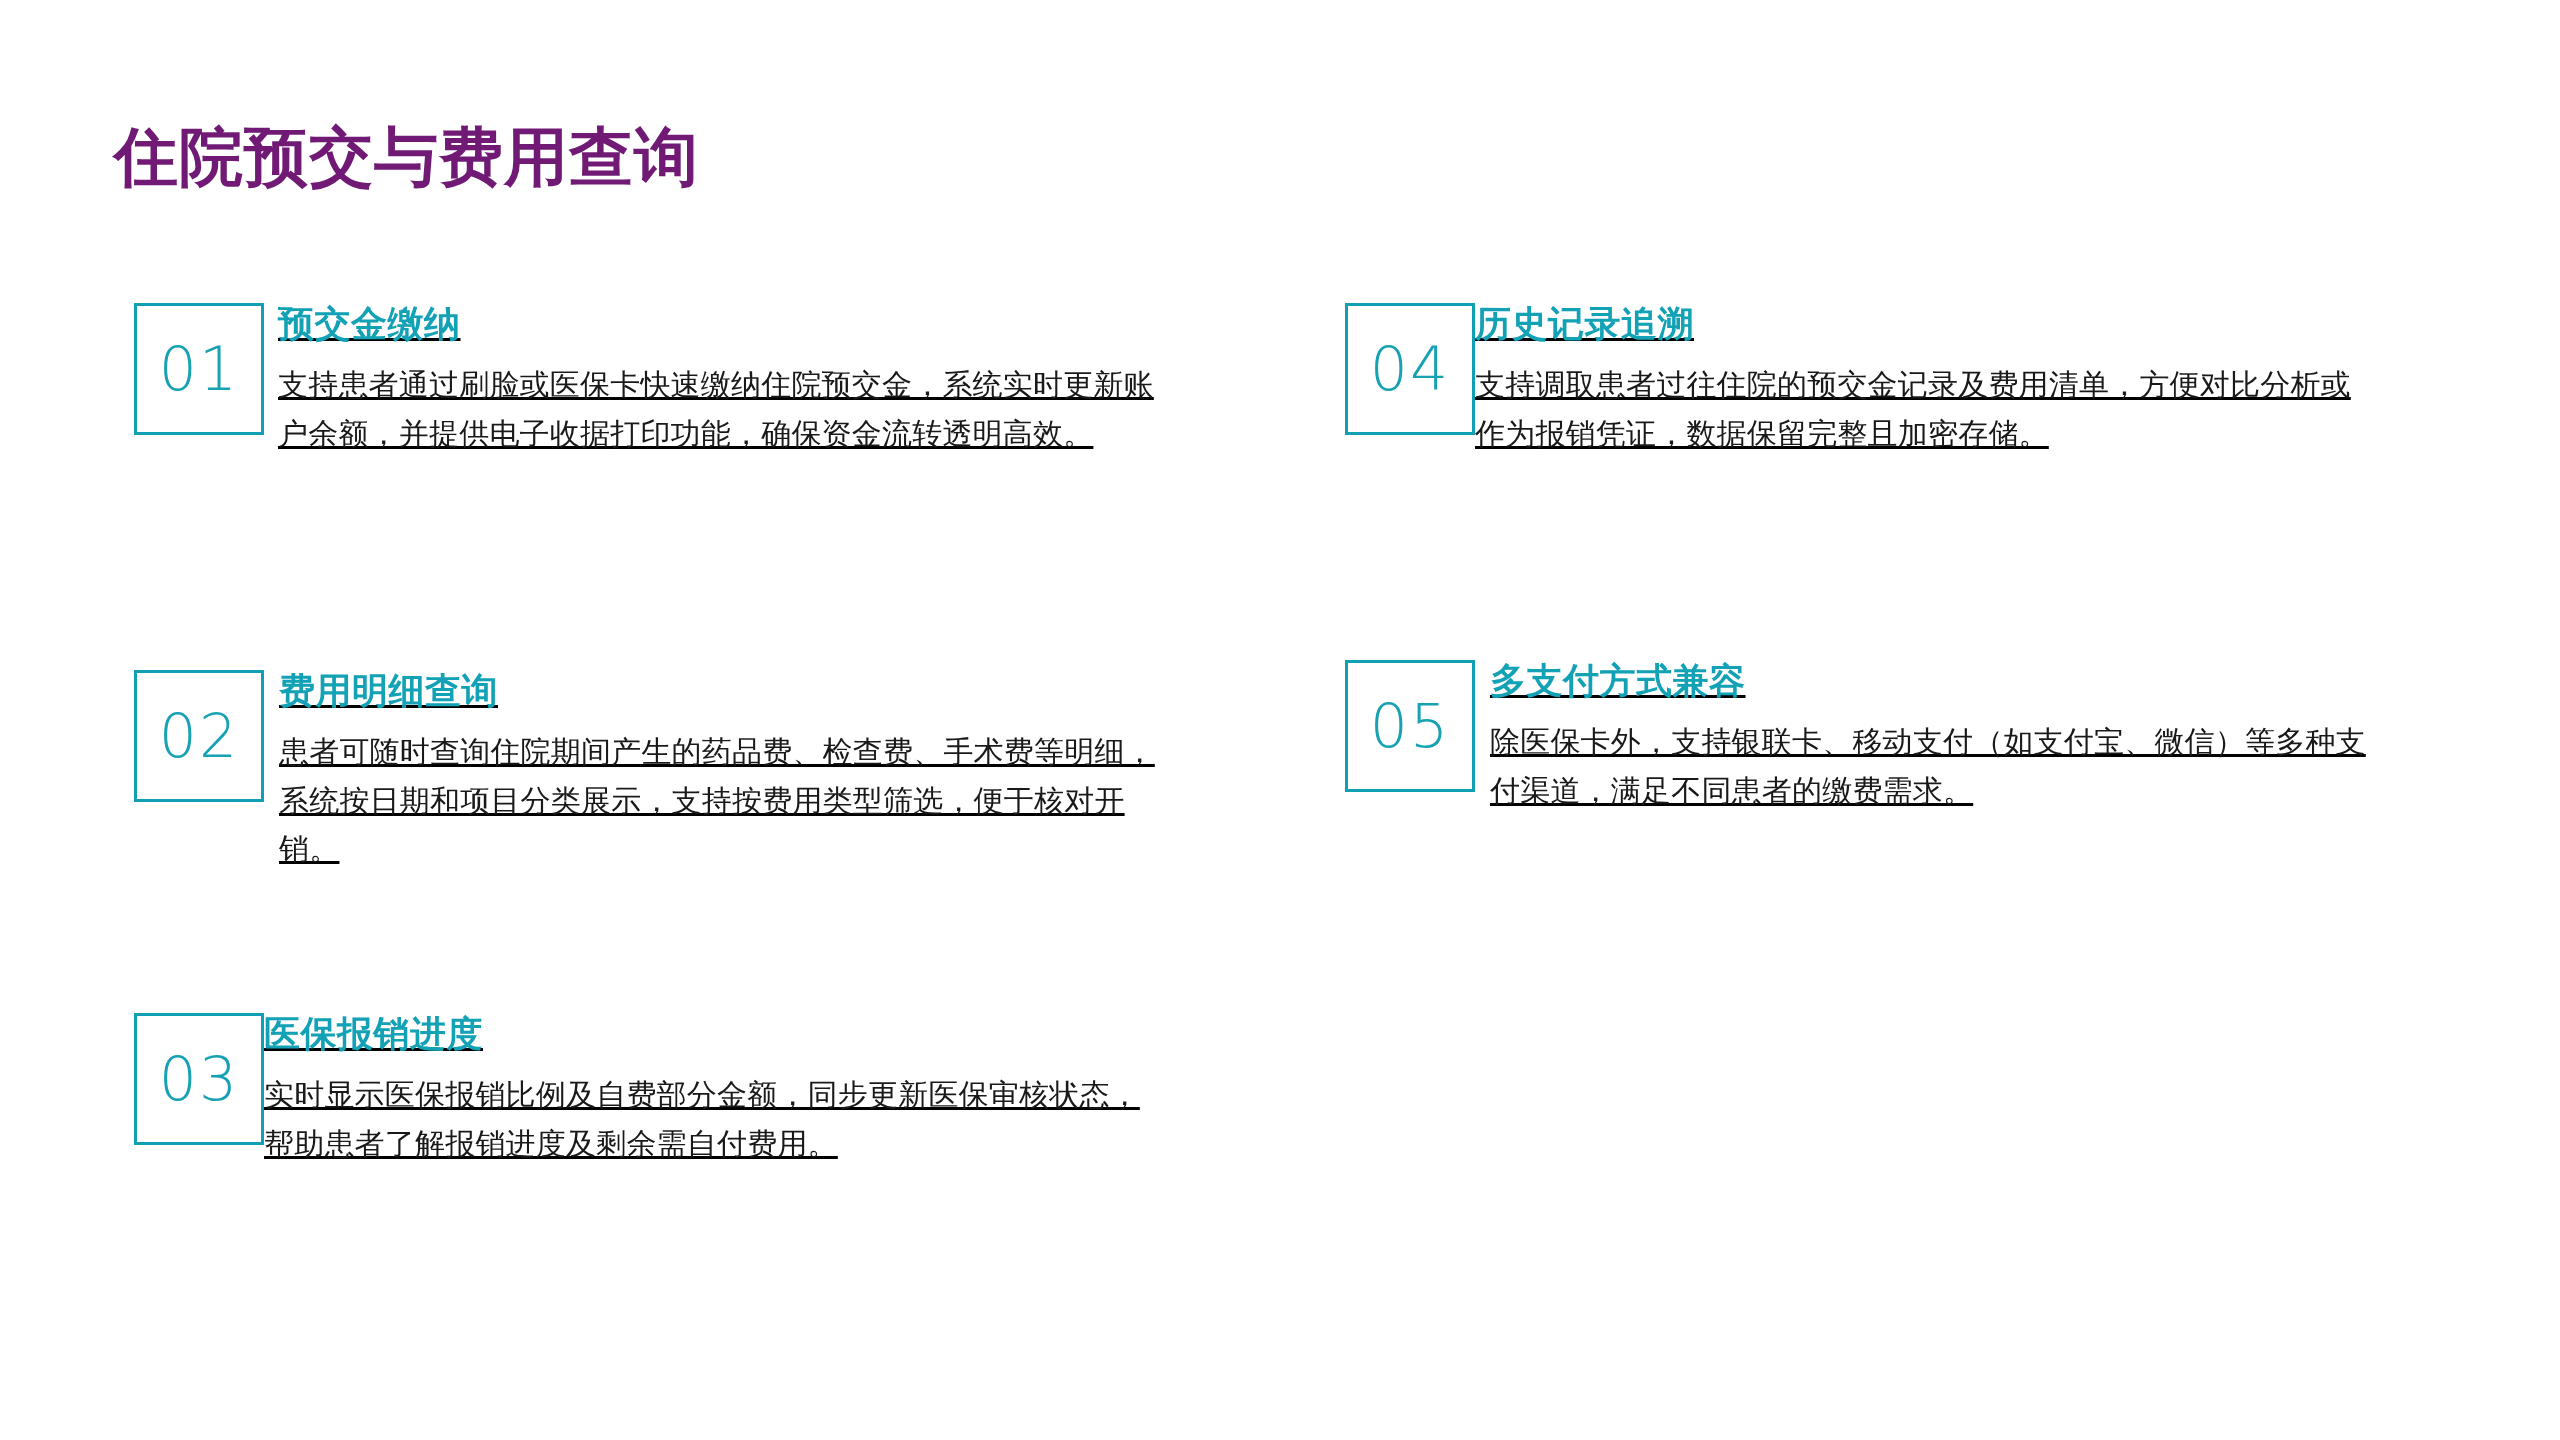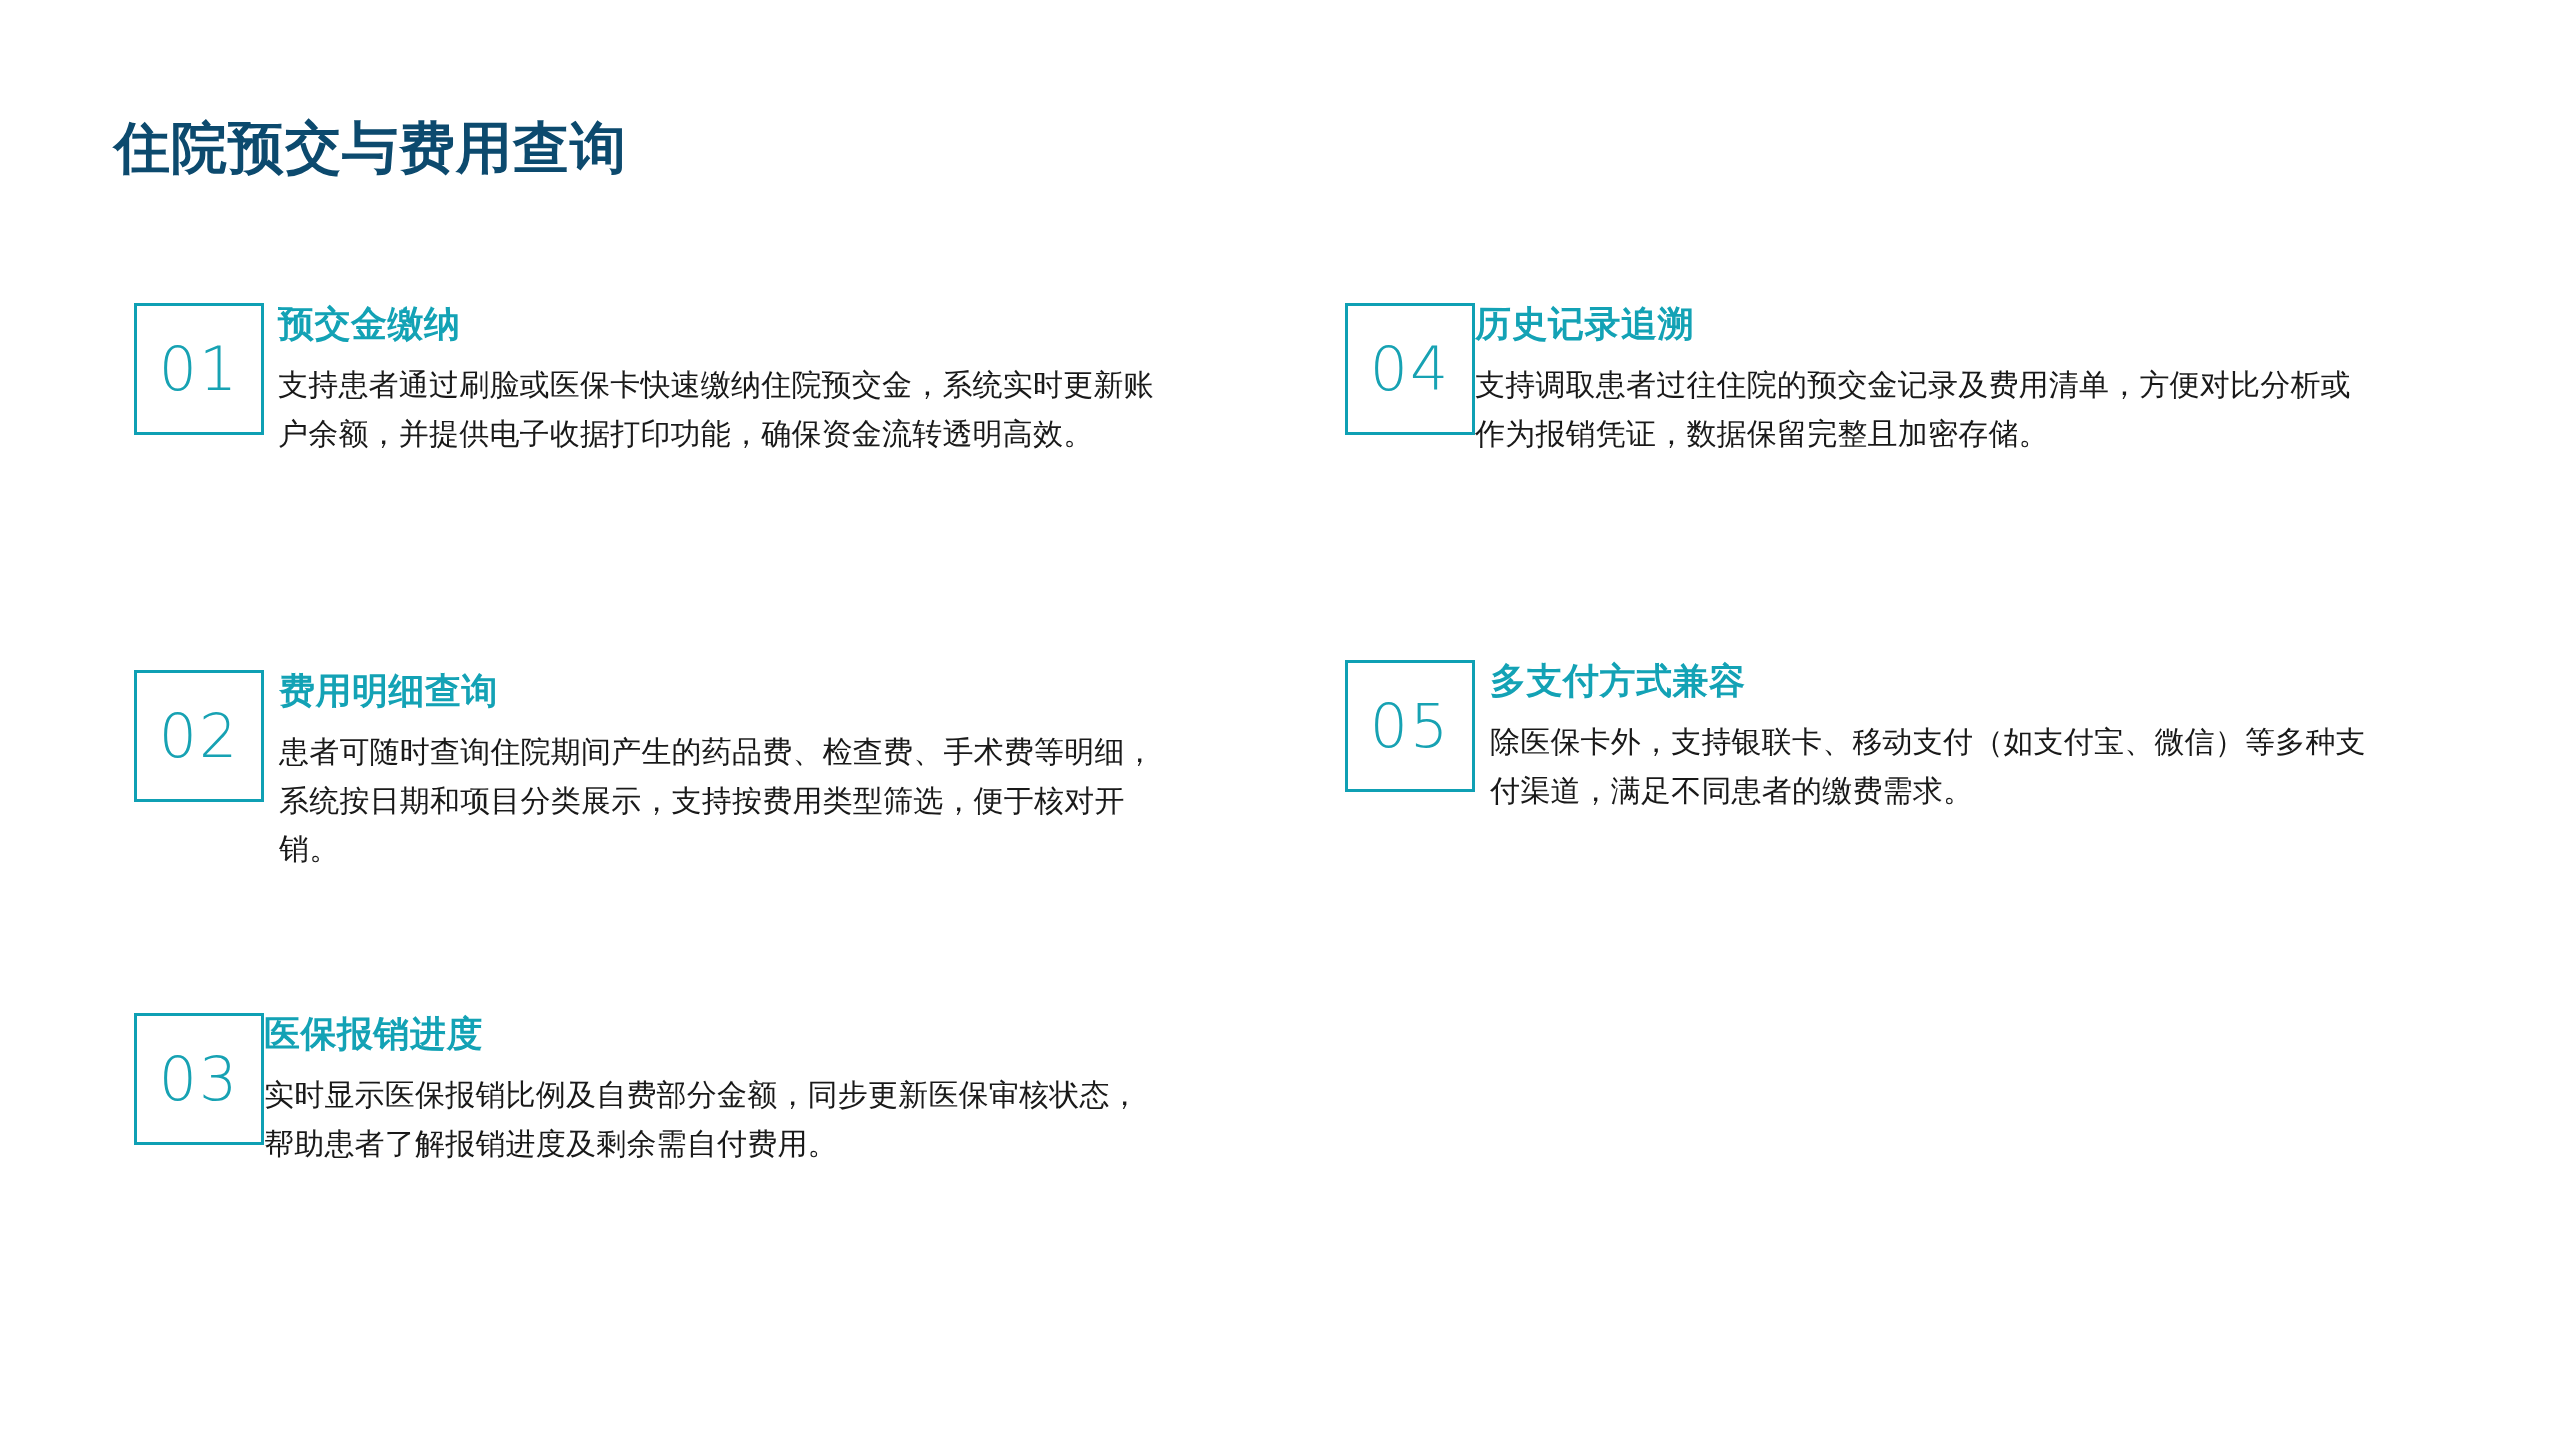--- a/index.html
+++ b/index.html
@@ -20,25 +20,25 @@
     position: absolute;
     inset: 0;
     background: #ffffff;
   }
 
   
   .slide-title {
     position: absolute;
     left: 114px;
     top: 78px;
-    font-size: 56px;
+    font-size: 64px;
     font-weight: 700;
     line-height: 1.15;
     letter-spacing: 1px;
-    color: #0c4a6e;
+    color: #701a75;
     white-space: nowrap;
   }
 
   
   .columns {
     position: absolute;
     left: 0;
     top: 300px;
     width: 2560px;
   }
@@ -75,20 +75,21 @@
     font-weight: 300;
     color: #17A2B3;
     letter-spacing: 2px;
     line-height: 1;
     font-family: "DejaVu Sans", "Liberation Sans", sans-serif;
   }
 
   .feature-body {
     flex: 1 1 auto;
     padding-top: 2px;
+    text-decoration: underline;
   }
 
   .feature-heading {
     font-size: 36px;
     font-weight: 700;
     color: #13A2B5;
     line-height: 1.2;
     letter-spacing: 0.5px;
     margin: 0 0 16px 0;
   }

